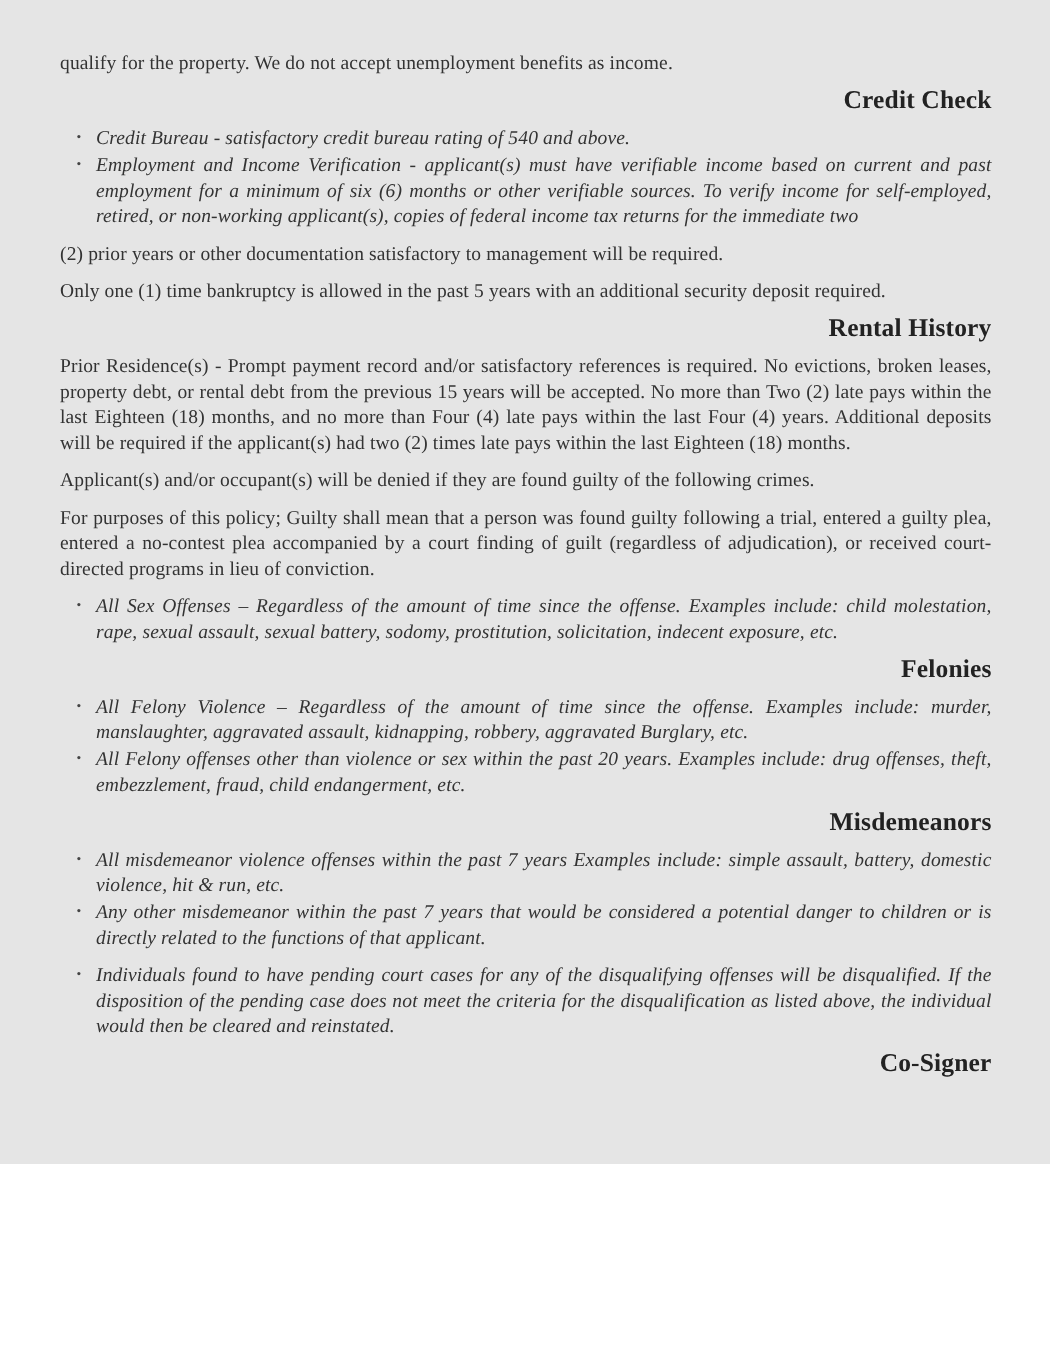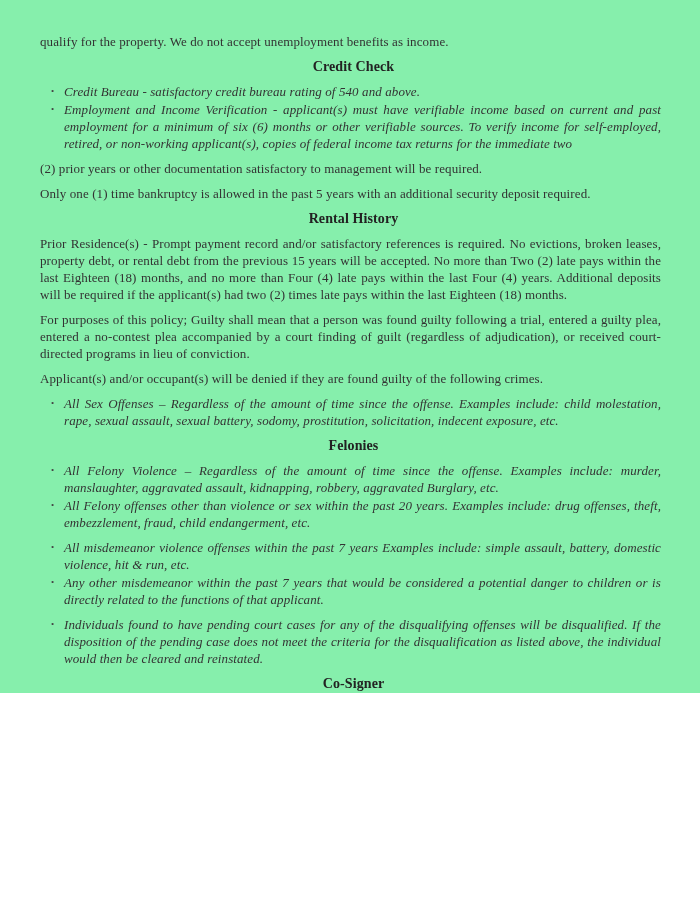--- a/index.html
+++ b/index.html
@@ -1,40 +1,40 @@
 <!DOCTYPE html>
 <html><head>
 <meta charset="utf-8">
 <style>
   html, body { margin: 0; padding: 0; background: #ffffff; }
   body { width: 700px; height: 905px; overflow: hidden; }
   .doc-page {
     box-sizing: border-box;
     width: 700px;
-    height: 693px;
+    height: 776px;
     padding: 33px 39px 0 40px;
-    background: #86efac;
+    background: #e5e5e5;
     font-family: "Liberation Serif", "DejaVu Serif", serif;
     font-size: 13px;
     line-height: 17px;
     color: #333333;
     letter-spacing: 0.1px;
     overflow: hidden;
   }
   .para {
     margin: 0 0 8px 0;
     text-align: justify;
   }
   .hd {
     margin: 2px 0 8px 0;
     padding-left: 6px;
-    font-size: 14px;
+    font-size: 17px;
     font-weight: 700;
     color: #222222;
-    text-align: center;
+    text-align: right;
   }
   ul.bullets {
     list-style: none;
     margin: 0 0 8px 0;
     padding: 0 0 0 11px;
   }
   ul.bullets li {
     display: flex;
     align-items: flex-start;
     margin: 0 0 1px 0;
@@ -71,42 +71,43 @@
       <span class="bt">Employment and Income Verification - applicant(s) must have verifiable income based on current and past employment for a minimum of six (6) months or other verifiable sources. To verify income for self-employed, retired, or non-working applicant(s), copies of federal income tax returns for the immediate two</span>
     </li>
   </ul>
   <p class="para">(2) prior years or other documentation satisfactory to management will be required.</p>
 
   <p class="para">Only one (1) time bankruptcy is allowed in the past 5 years with an additional security deposit required.</p>
 
   <h3 class="hd">Rental History</h3>
   <p class="para">Prior Residence(s) - Prompt payment record and/or satisfactory references is required. No evictions, broken leases, property debt, or rental debt from the previous 15 years will be accepted. No more than Two (2) late pays within the last Eighteen (18) months, and no more than Four (4) late pays within the last Four (4) years. Additional deposits will be required if the applicant(s) had two (2) times late pays within the last Eighteen (18) months.</p>
 
+  <p class="para">Applicant(s) and/or occupant(s) will be denied if they are found guilty of the following crimes.</p>
   <p class="para">For purposes of this policy; Guilty shall mean that a person was found guilty following a trial, entered a guilty plea, entered a no-contest plea accompanied by a court finding of guilt (regardless of adjudication), or received court-directed programs in lieu of conviction.</p>
-  <p class="para">Applicant(s) and/or occupant(s) will be denied if they are found guilty of the following crimes.</p>
 
   <ul class="bullets">
     <li>
       <span class="bm">•</span>
       <span class="bt">All Sex Offenses – Regardless of the amount of time since the offense. Examples include: child molestation, rape, sexual assault, sexual battery, sodomy, prostitution, solicitation, indecent exposure, etc.</span>
     </li>
   </ul>
 
   <h3 class="hd">Felonies</h3>
   <ul class="bullets">
     <li>
       <span class="bm">•</span>
       <span class="bt">All Felony Violence – Regardless of the amount of time since the offense. Examples include: murder, manslaughter, aggravated assault, kidnapping, robbery, aggravated Burglary, etc.</span>
     </li>
     <li>
       <span class="bm">•</span>
       <span class="bt">All Felony offenses other than violence or sex within the past 20 years. Examples include: drug offenses, theft, embezzlement, fraud, child endangerment, etc.</span>
     </li>
   </ul>
 
+  <h3 class="hd">Misdemeanors</h3>
   <ul class="bullets">
     <li>
       <span class="bm">•</span>
       <span class="bt">All misdemeanor violence offenses within the past 7 years Examples include: simple assault, battery, domestic violence, hit &amp; run, etc.</span>
     </li>
     <li>
       <span class="bm">•</span>
       <span class="bt">Any other misdemeanor within the past 7 years that would be considered a potential danger to children or is directly related to the functions of that applicant.</span>
     </li>
   </ul>

